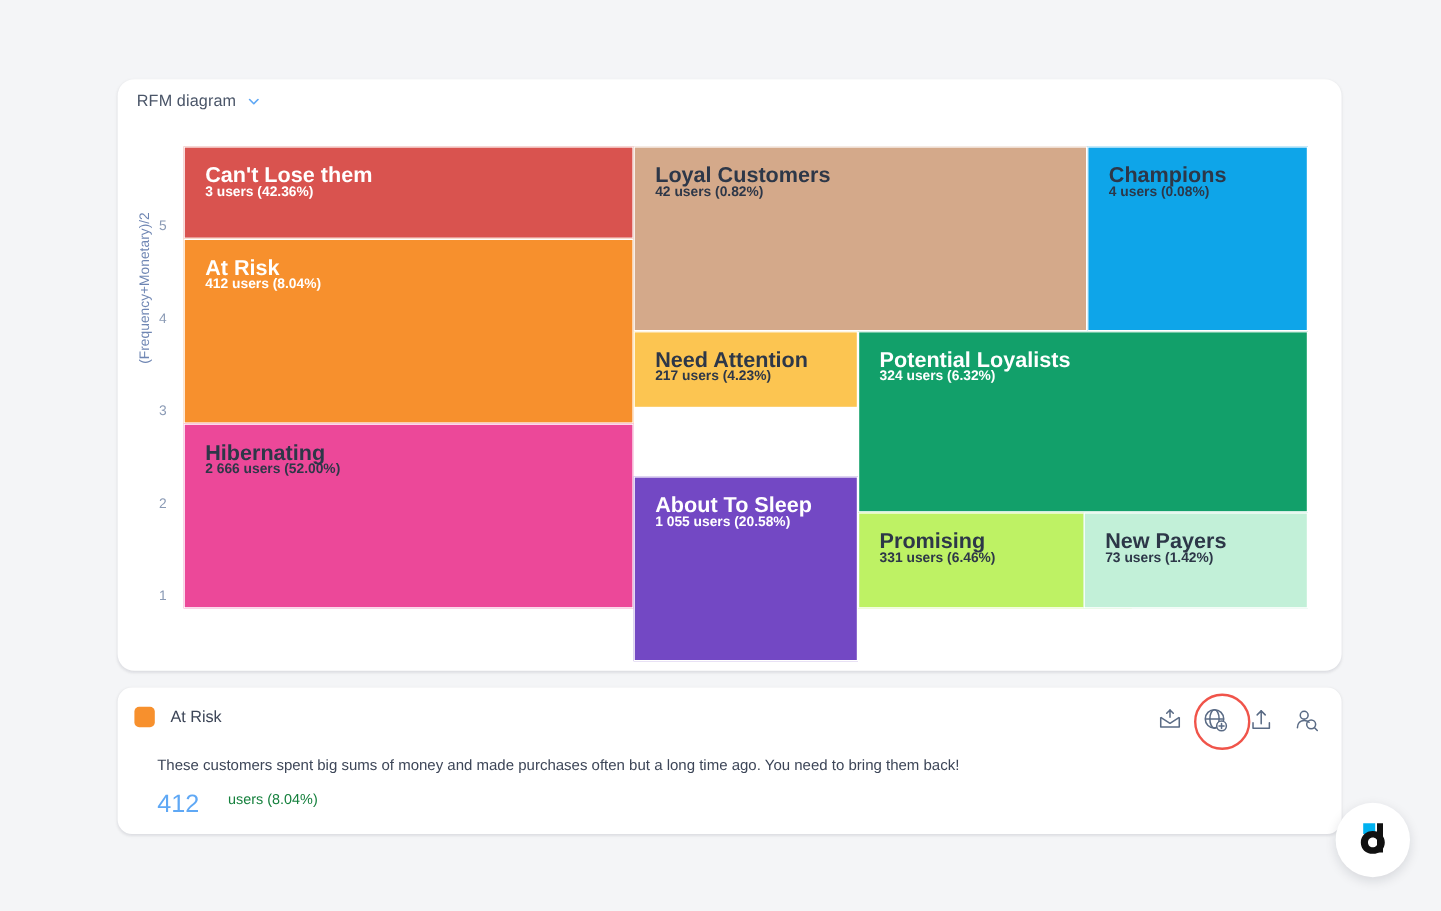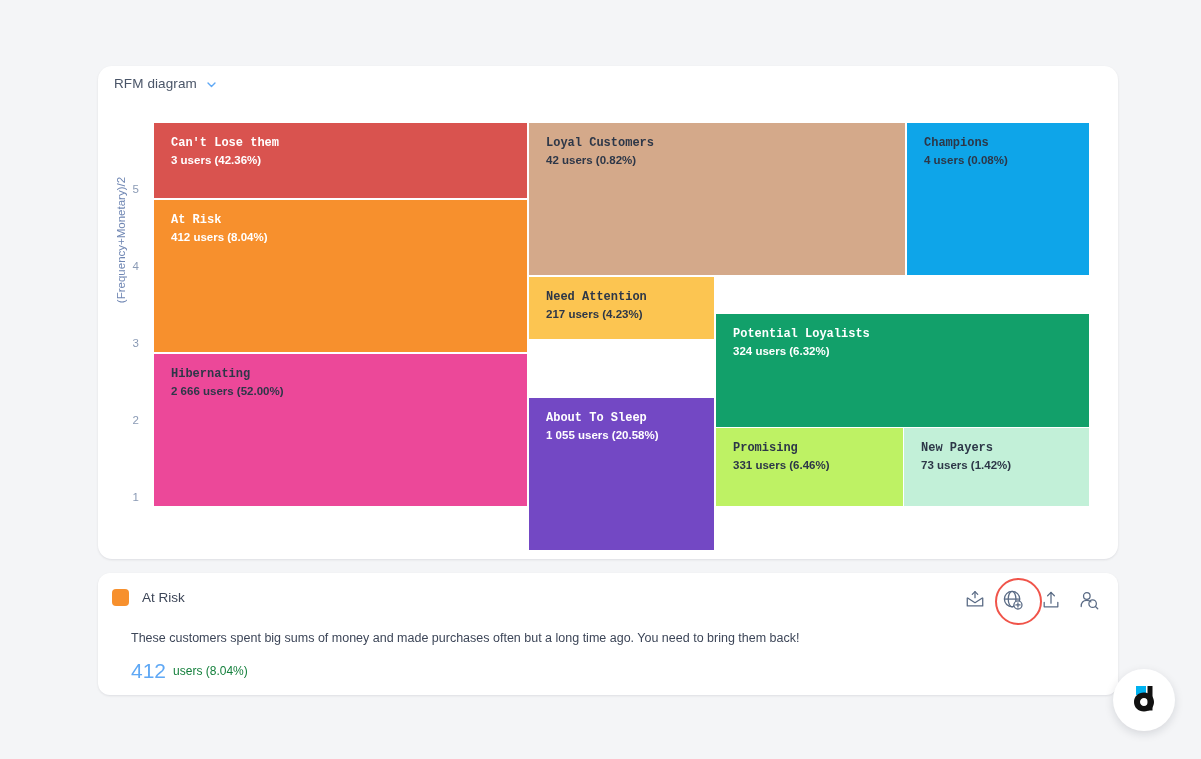--- a/index.html
+++ b/index.html
@@ -38,21 +38,21 @@
     width: 937px; height: 385px; 
   }
   .cell {
     position: absolute;
     overflow: hidden;
     border: 1px solid #ffffff;
     cursor: pointer;
   }
   .cell .cname {
     position: absolute; left: 17px; top: 13px;
-    font-size: 12px; font-weight: bold; white-space: nowrap; font-family: Liberation Mono, monospace;
+    font-size: 18px; font-weight: bold; white-space: nowrap;
   }
   .cell .cval {
     position: absolute; left: 17px; top: 31px;
     font-size: 11.5px; font-weight: bold; white-space: nowrap;
   }
   .cell.lighttext .cname, .cell.lighttext .cval { color: #ffffff; }
   .cell.darktext  .cname, .cell.darktext  .cval { color: #2d3748; }
 
   
   .ytick {
@@ -88,21 +88,21 @@
     display: flex; align-items: center; gap: 13px;
   }
   .swatch { width: 17px; height: 17px; border-radius: 4px; }
   .detail-title { font-size: 13.5px; color: #3d4658; }
   .detail-desc {
     position: absolute; left: 33px; top: 58px;
     font-size: 12.5px; color: #3d4658;
   }
   .detail-count {
     position: absolute; left: 33px; top: 86px;
-    display: flex; align-items: center; gap: 7px;
+    display: flex; align-items: flex-start; gap: 24px;
   }
   .detail-count .num { font-size: 21px; color: #5fa8f5; font-weight: 400; }
   .detail-count .sub { font-size: 12px; color: #15803d; }
 
   .detail-actions {
     position: absolute; right: 16px; top: 14px;
     display: flex; align-items: center; gap: 12px;
   }
   .icon-btn {
     width: 26px; height: 26px;
@@ -178,21 +178,21 @@
       <div class="cell darktext" style="left:753px; top:0px; width:184px; height:154px; background:#0ea5e9;">
         <span class="cname">Champions</span>
         <span class="cval">4 users (0.08%)</span>
       </div>
 
       <div class="cell darktext" style="left:375px; top:154px; width:187px; height:64px; background:#fcc551;">
         <span class="cname">Need Attention</span>
         <span class="cval">217 users (4.23%)</span>
       </div>
 
-      <div class="cell lighttext" style="left:562px; top:154px; width:375px; height:151px; background:#12a06a;margin-top:37px;">
+      <div class="cell lighttext" style="left:562px; top:154px; width:375px; height:151px; background:#12a06a;">
         <span class="cname">Potential Loyalists</span>
         <span class="cval">324 users (6.32%)</span>
       </div>
 
       <div class="cell lighttext" style="left:375px; top:231px; width:187px; height:154px; background:#7348c4;margin-top:44px;">
         <span class="cname">About To Sleep</span>
         <span class="cval">1 055 users (20.58%)</span>
       </div>
 
       <div class="cell darktext" style="left:562px; top:305px; width:228px; height:80px; background:#bef264;">

